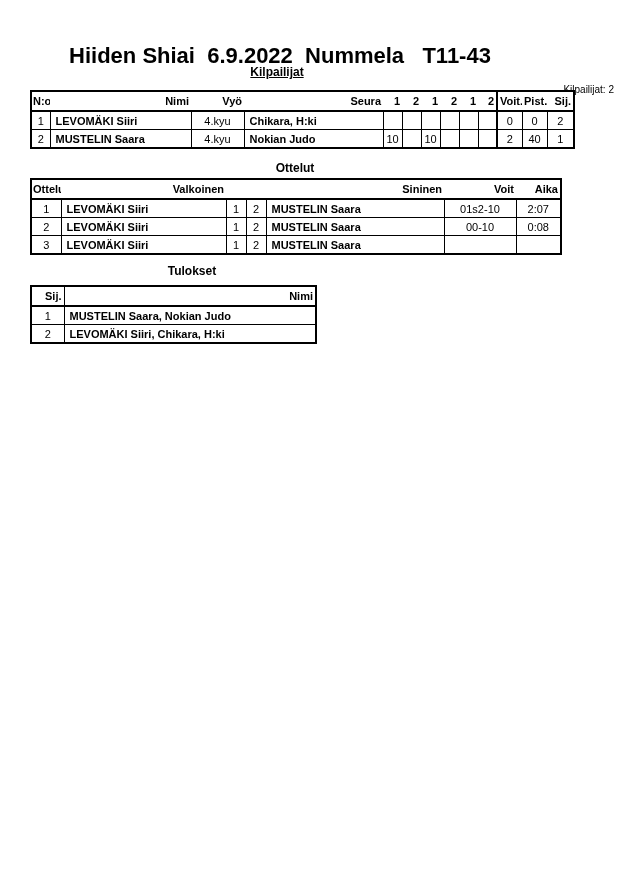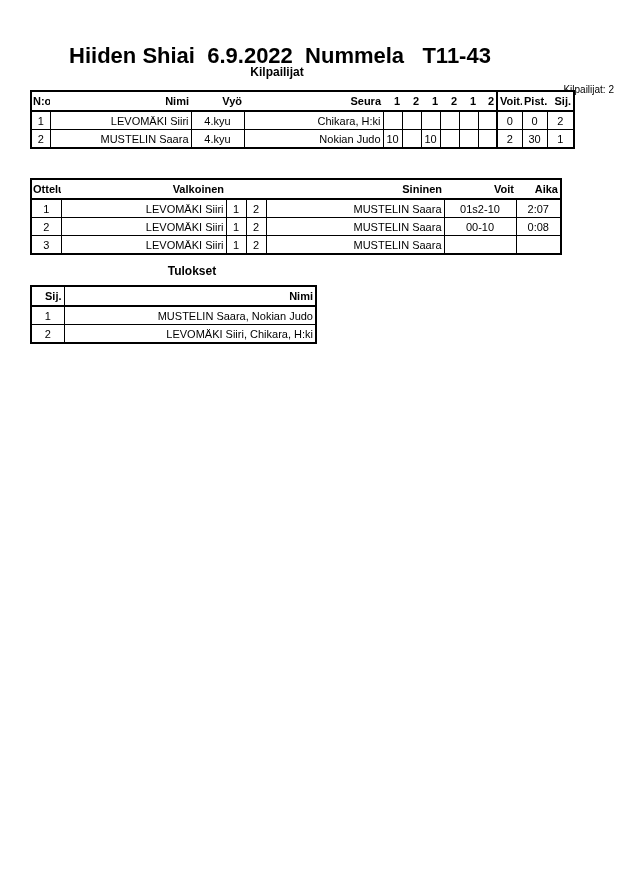--- a/index.html
+++ b/index.html
@@ -7,35 +7,35 @@
     width:630px; height:891px; background:#ffffff; color:#000000;
     font-family:"Liberation Sans", sans-serif; position:relative; overflow:hidden;
   }
   .page { position:absolute; top:0; left:0; width:630px; height:891px; background:#ffffff; }
 
   .main-title {
     position:absolute; top:43px; left:0; width:560px; text-align:center;
     font-size:22px; font-weight:bold; white-space:pre; letter-spacing:0;
   }
   .sec-title { position:absolute; font-size:12px; font-weight:bold; text-align:center; white-space:pre; }
-  .sec-title.competitors { top:65px; left:0; width:554px; }
+  .sec-title.competitors { top:65px; left:0; width:554px;text-decoration:underline; }
   .sec-title.matches     { top:161px; left:0; width:590px; }
   .sec-title.results     { top:264px; left:0; width:352px;margin-left:16px; }
   .count-label { position:absolute; top:67px; left:454px; width:160px; text-align:right; font-size:10px;margin-top:17px; }
 
   table {
     position:absolute; border-collapse:collapse; table-layout:fixed;
     font-size:11px; background:#fff; border:2px solid #000;
   }
   th { font-weight:bold; border:none; border-bottom:2px solid #000; padding:0 2px;
        height:18px; text-align:right; white-space:nowrap; overflow:hidden; }
   td { border:1px solid #000; padding:0 2px; height:17px; text-align:center;
        white-space:nowrap; overflow:hidden; vertical-align:middle; }
   th.hl { text-align:center; padding-left:1px; }
-  td.l  { text-align:right; padding-left:18px; }
+  td.l  { text-align:left; padding-left:5px;font-weight:bold; }
   th.thick-l, td.thick-l { border-left:2px solid #000; }
   th.line-l { border-left:1px solid #000; }
 
   #competitors-table { left:30px; top:90px;  width:543px; }
   #matches-table     { left:30px; top:178px; width:530px; }
   #results-table     { left:30px; top:285px; width:285px; }
 </style>
 </head>
 <body>
 
@@ -98,26 +98,27 @@
       <td class="l">MUSTELIN Saara</td>
       <td>4.kyu</td>
       <td class="l">Nokian Judo</td>
       <td>10</td>
       <td></td>
       <td>10</td>
       <td></td>
       <td></td>
       <td></td>
       <td class="thick-l">2</td>
-      <td>30</td>
+      <td>40</td>
       <td>1</td>
     </tr>
   </tbody>
     </table>
 
+  <div class="sec-title matches">Ottelut</div>
 
   <table id="matches-table">
     <colgroup>
       <col style="width:30px">
         <col style="width:165px">
         <col style="width:20px">
       <col style="width:20px">
         <col style="width:178px">
         <col style="width:72px">
         <col style="width:45px">

